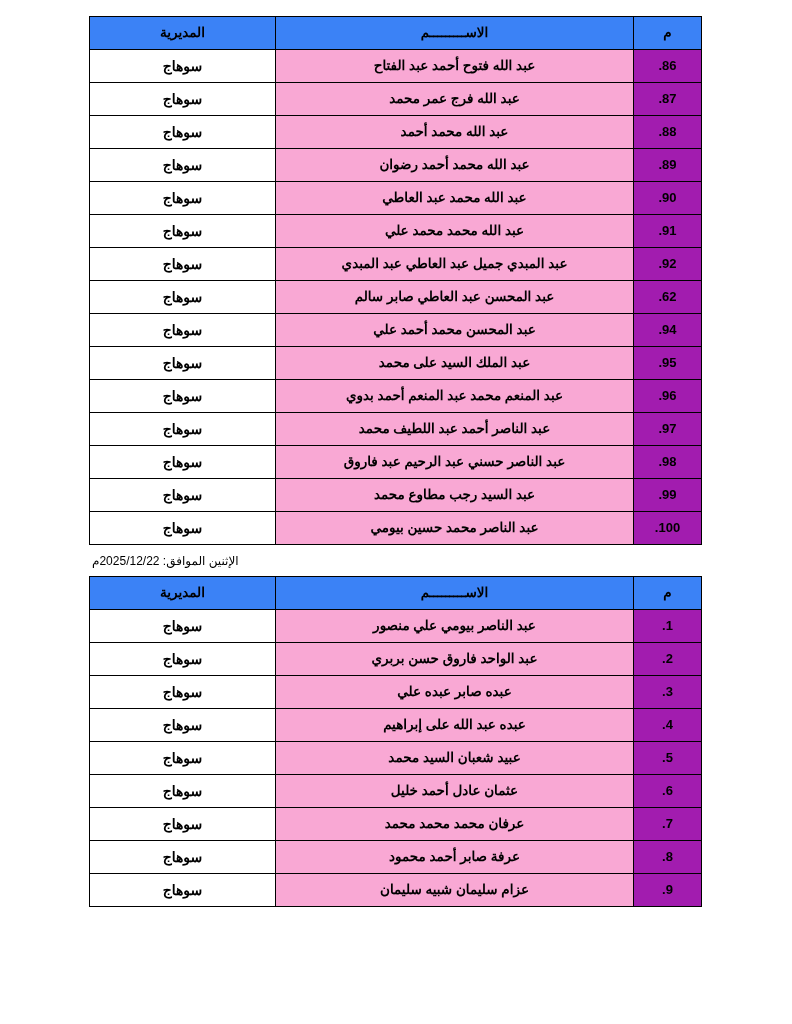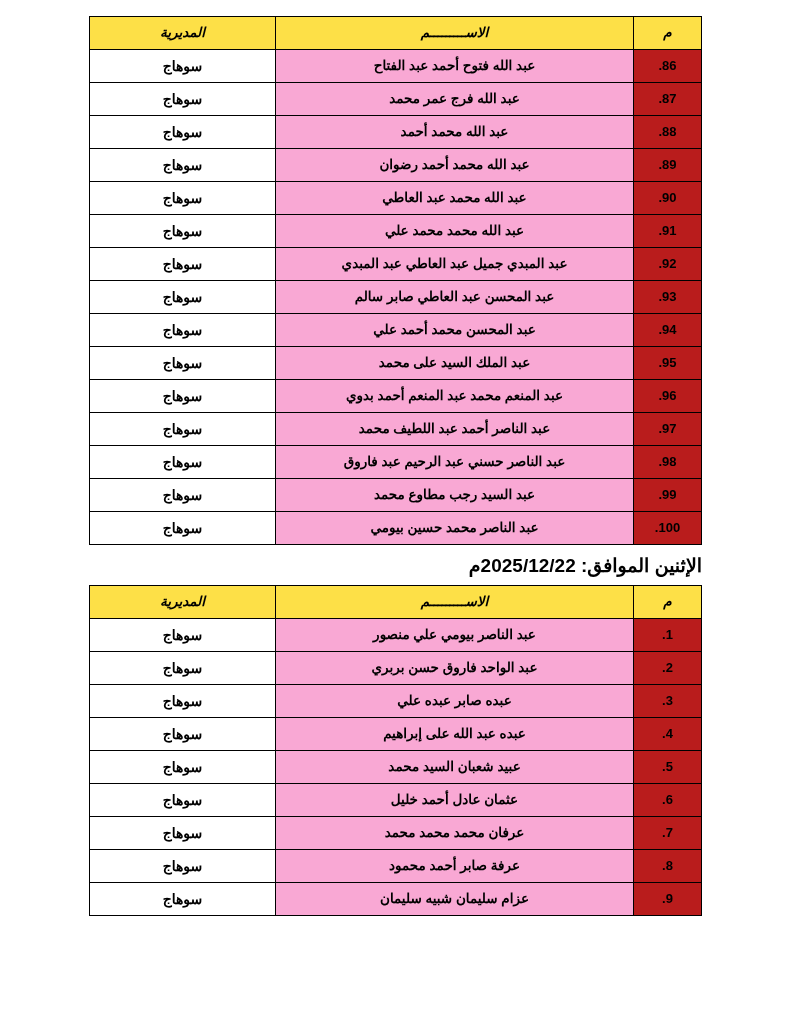--- a/index.html
+++ b/index.html
@@ -32,46 +32,45 @@
     border: 1px solid #000000;
     padding: 0;
     height: 32px;
     text-align: center;
     vertical-align: middle;
     font-size: 13.5px;
     font-weight: bold;
     line-height: 1.2;
   }
   thead th {
-    background: #fde047;
+    background: #3b82f6;
     font-size: 14px;
     height: 30px;
-    font-style: italic;
   }
   .col-num { width: 68px; }
   .col-name { width: 358px; }
   .col-dir { width: 186px; }
   tbody td.cell-num {
-    background: #b91c1c;
+    background: #a21caf;
     font-size: 13px;
   }
   tbody td.cell-name {
     background: #f9a8d4;
     font-size: 13.5px;
   }
   tbody td.cell-dir {
     background: #ffffff;
     font-size: 14px;
   }
   .date-line {
     width: 100%;
-    text-align: right;
+    text-align: left;
     direction: rtl;
-    font-size: 19px;
-    font-weight: bold;
+    font-size: 12px;
+    font-weight: normal;
     margin: 9px 0 8px 0;
     padding-left: 2px;
     box-sizing: border-box;
   }
   .spacer-top { height: 2px; }
 </style>
 </head>
 <body>
 
 <div class="page">
@@ -121,21 +120,21 @@
           <td class="cell-num">91.</td>
           <td class="cell-name">عبد الله محمد محمد علي</td>
           <td class="cell-dir">سوهاج</td>
         </tr>
         <tr>
           <td class="cell-num">92.</td>
           <td class="cell-name">عبد المبدي جميل عبد العاطي عبد المبدي</td>
           <td class="cell-dir">سوهاج</td>
         </tr>
         <tr>
-          <td class="cell-num">93.</td>
+          <td class="cell-num">62.</td>
           <td class="cell-name">عبد المحسن عبد العاطي صابر سالم</td>
           <td class="cell-dir">سوهاج</td>
         </tr>
         <tr>
           <td class="cell-num">94.</td>
           <td class="cell-name">عبد المحسن محمد أحمد علي</td>
           <td class="cell-dir">سوهاج</td>
         </tr>
         <tr>
           <td class="cell-num">95.</td>

